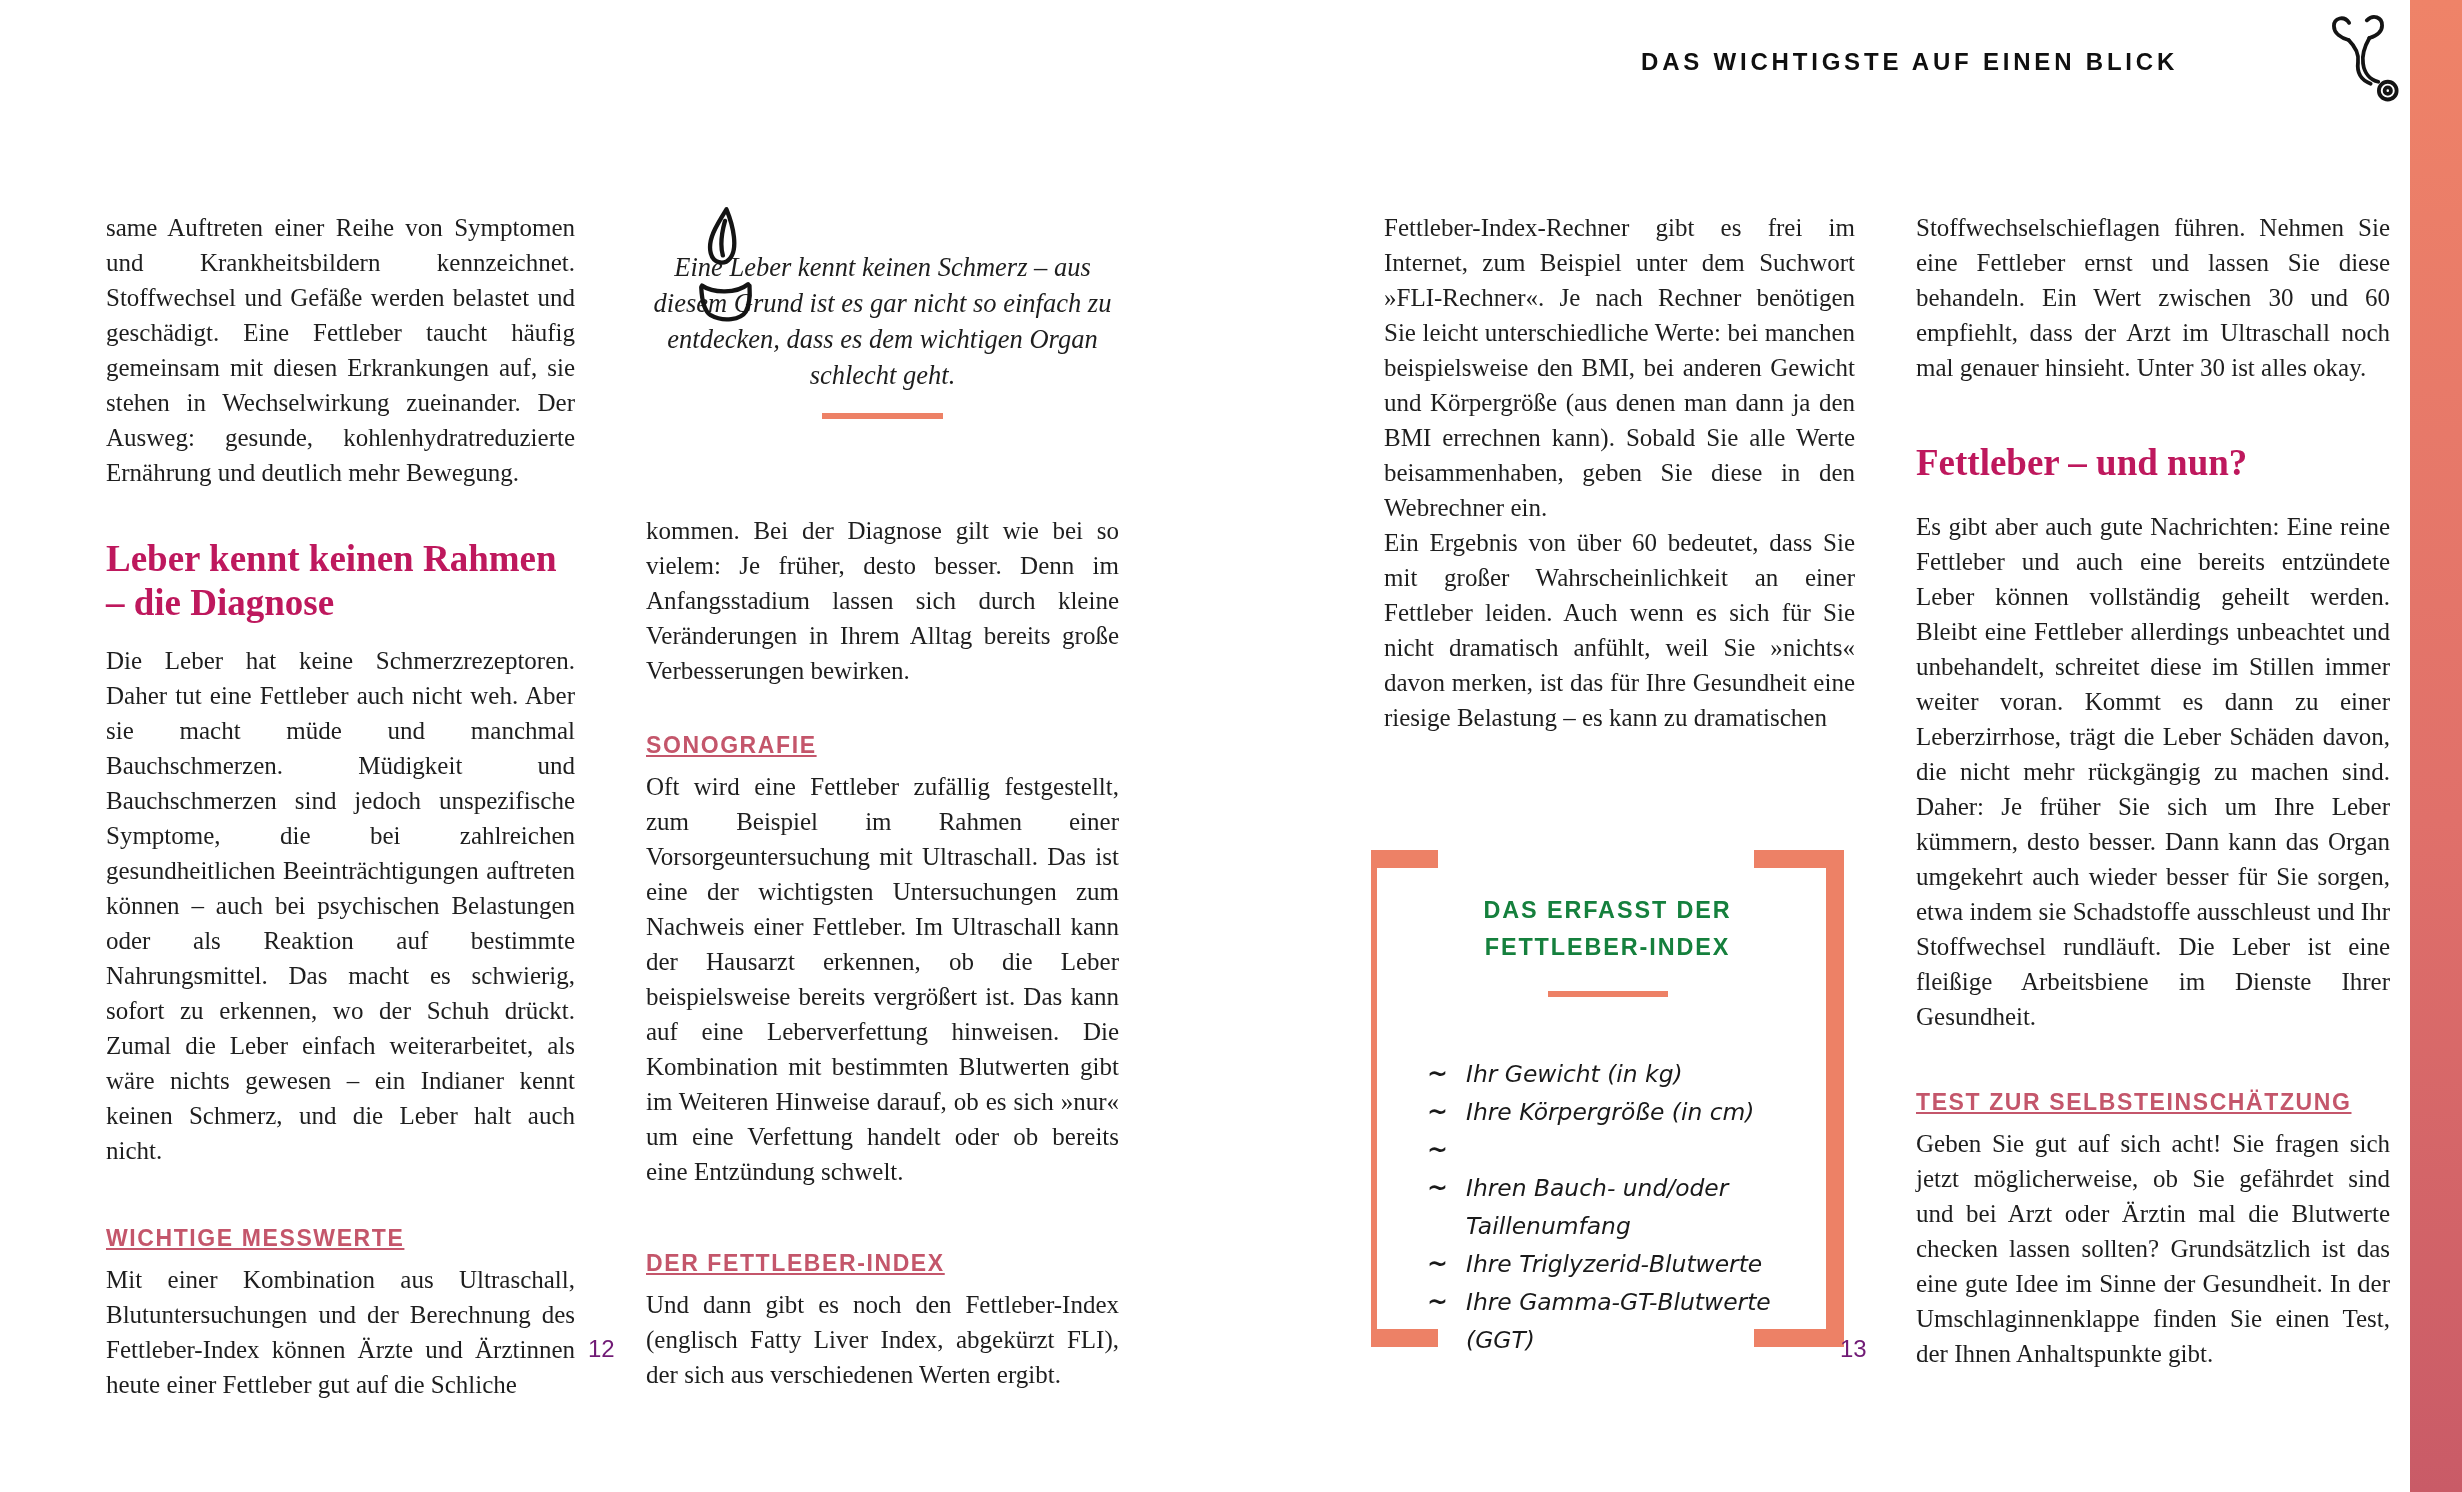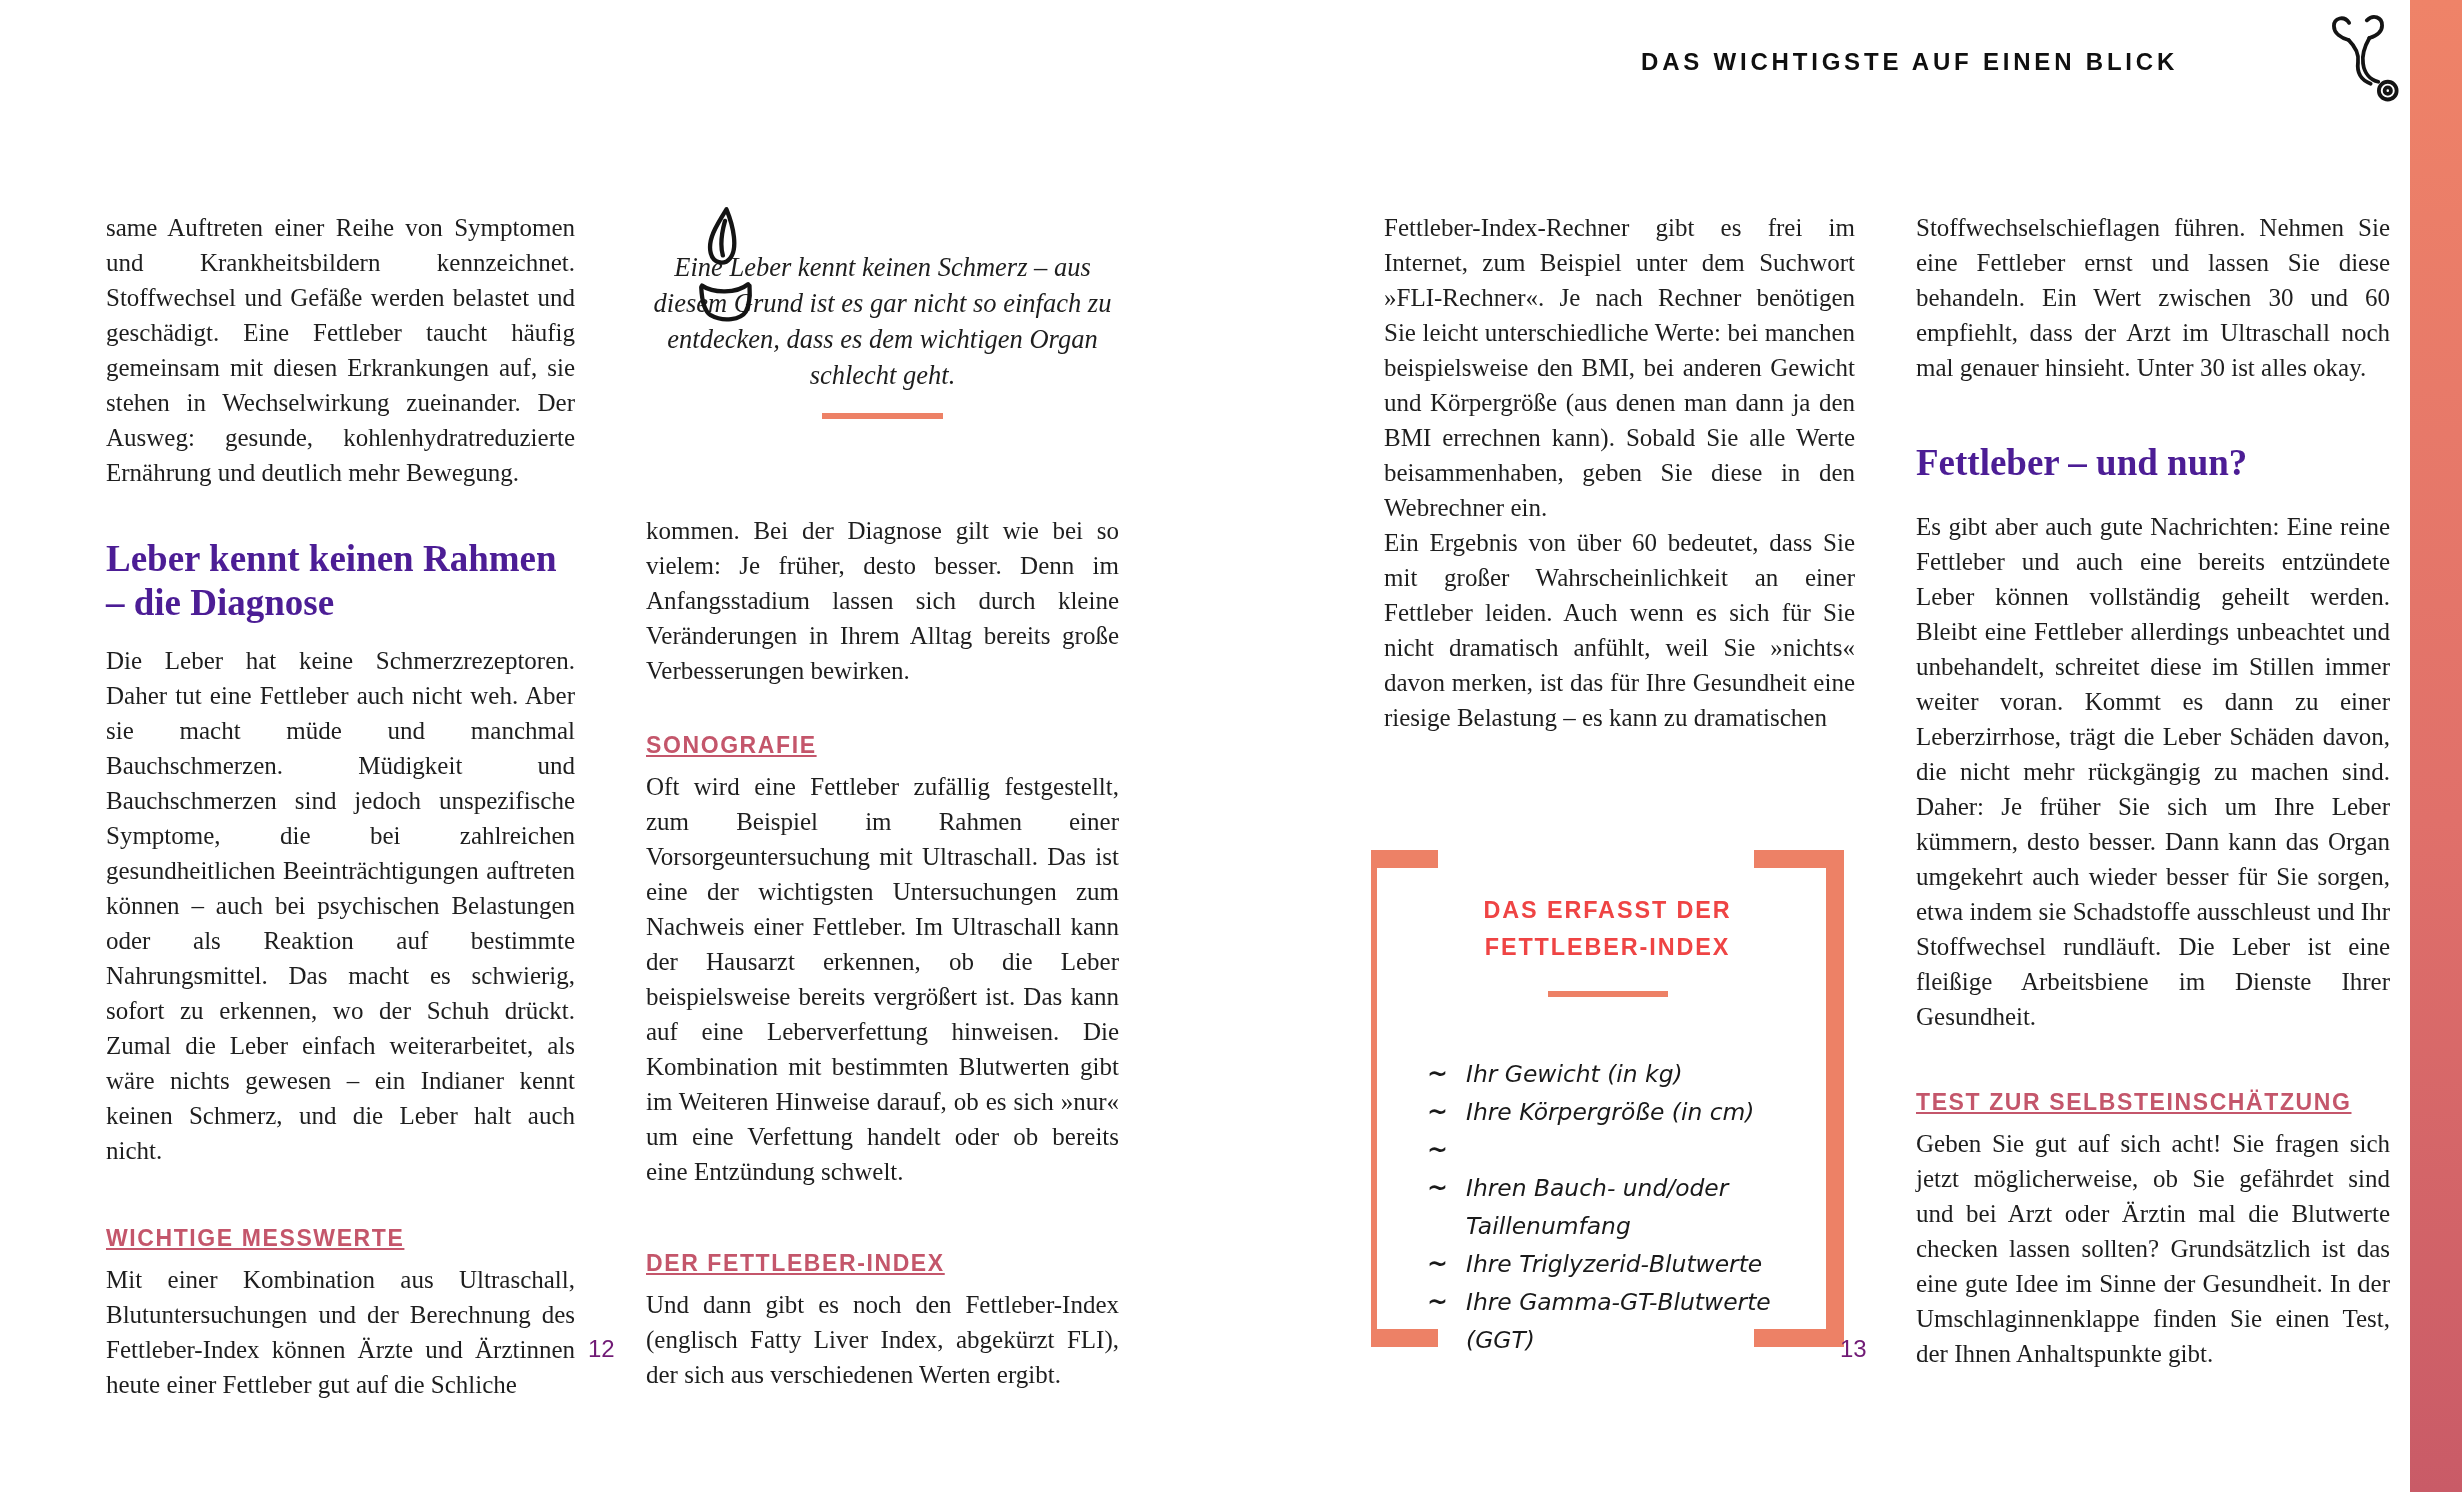--- a/index.html
+++ b/index.html
@@ -27,21 +27,21 @@
 
   
   .col { position:absolute; width:471px; font-size:25px; line-height:35px; text-align:justify; hyphens:auto; }
   .col p { margin:0; }
   #col1 { left:106px;  top:210px; width:469px; }
   #col2 { left:646px; top:205px; width:473px; }
   #col3 { left:1384px; top:210px; width:471px; }
   #col4 { left:1916px; top:210px; width:474px; }
 
   .serif-heading {
-    font-weight:bold; color:#4c1d95; font-size:37px; line-height:44px;
+    font-weight:bold; color:#be185d; font-size:37px; line-height:44px;
     text-align:left; hyphens:none;
   }
   .subhead {
     font-family:"Liberation Sans", sans-serif; font-weight:bold; color:#c4566b;
     font-size:23px; line-height:28px; letter-spacing:1.6px; text-align:left; hyphens:none;text-decoration:underline;
   }
   #col1 .serif-heading { margin-top:47px; }
   #col1 .p2 { margin-top:17.7px; }
   #col1 .subhead { margin-top:56px; }
   #col1 .p3 { margin-top:10px; }
@@ -68,21 +68,21 @@
   .fli-box { position:absolute; left:1371px; top:850px; width:473px; height:497px; }
   .fli-box .bar { position:absolute; background:#ed8166; }
   .bar-left   { left:0; top:0; width:6.3px; height:100%; }
   .bar-right  { right:0; top:0; width:17.7px; height:100%; }
   .arm-tl { left:0; top:0; width:67px; height:17.7px; }
   .arm-tr { right:0; top:0; width:90px; height:17.7px; }
   .arm-bl { left:0; bottom:0; width:67px; height:17.7px; }
   .arm-br { right:0; bottom:0; width:90px; height:17.7px; }
   .fli-title {
     margin:42px auto 0 auto; width:316px;
-    font-family:"Liberation Sans", sans-serif; font-weight:bold; color:#ef4444;
+    font-family:"Liberation Sans", sans-serif; font-weight:bold; color:#15803d;
     font-size:23.4px; line-height:37px; letter-spacing:1.9px; text-align:center;
   }
   .fli-rule { width:120px; height:5.7px; background:#ed8166; margin:25px auto 0 auto; }
   .fli-list { list-style:none; margin:58px 0 0 56px; width:366px; }
   .fli-list li {
     display:flex; align-items:flex-start;
     font-family:"DejaVu Sans", sans-serif; font-style:italic;
     font-size:23.4px; line-height:38px; color:#1a1a1a;
   }
   .fli-list .tilde {

